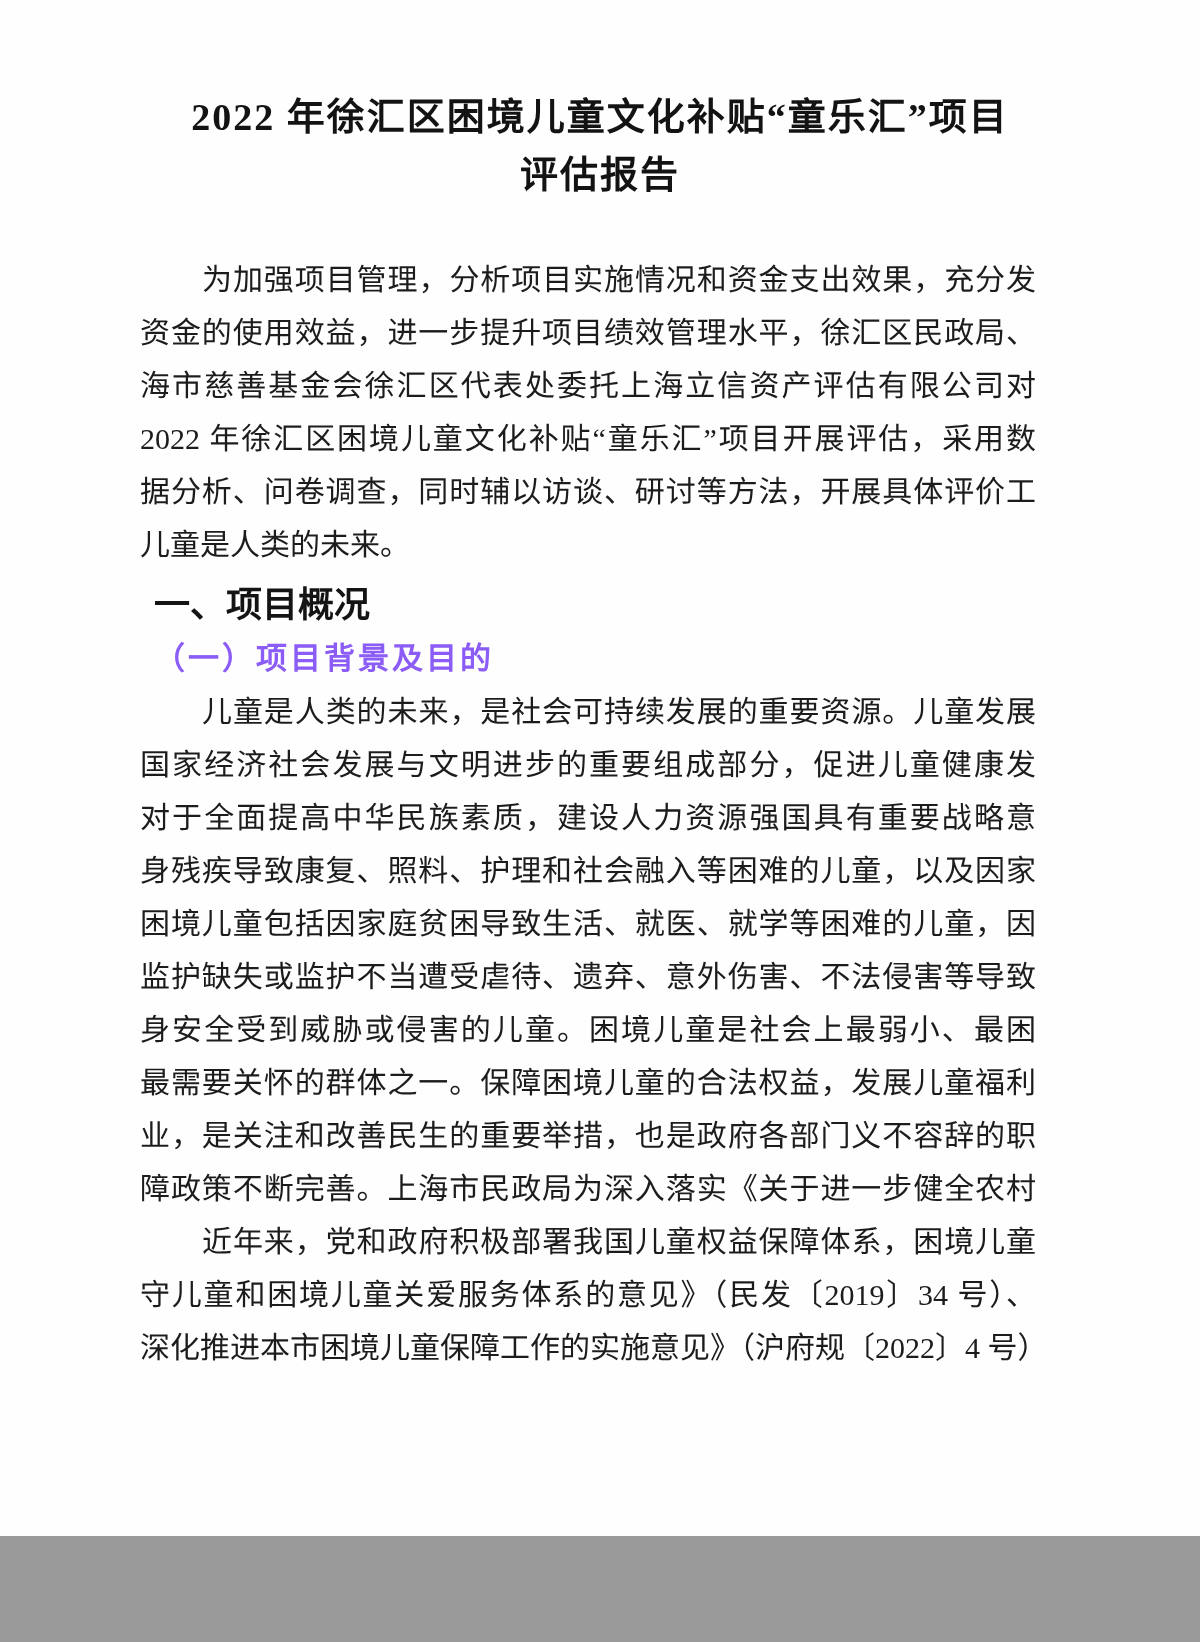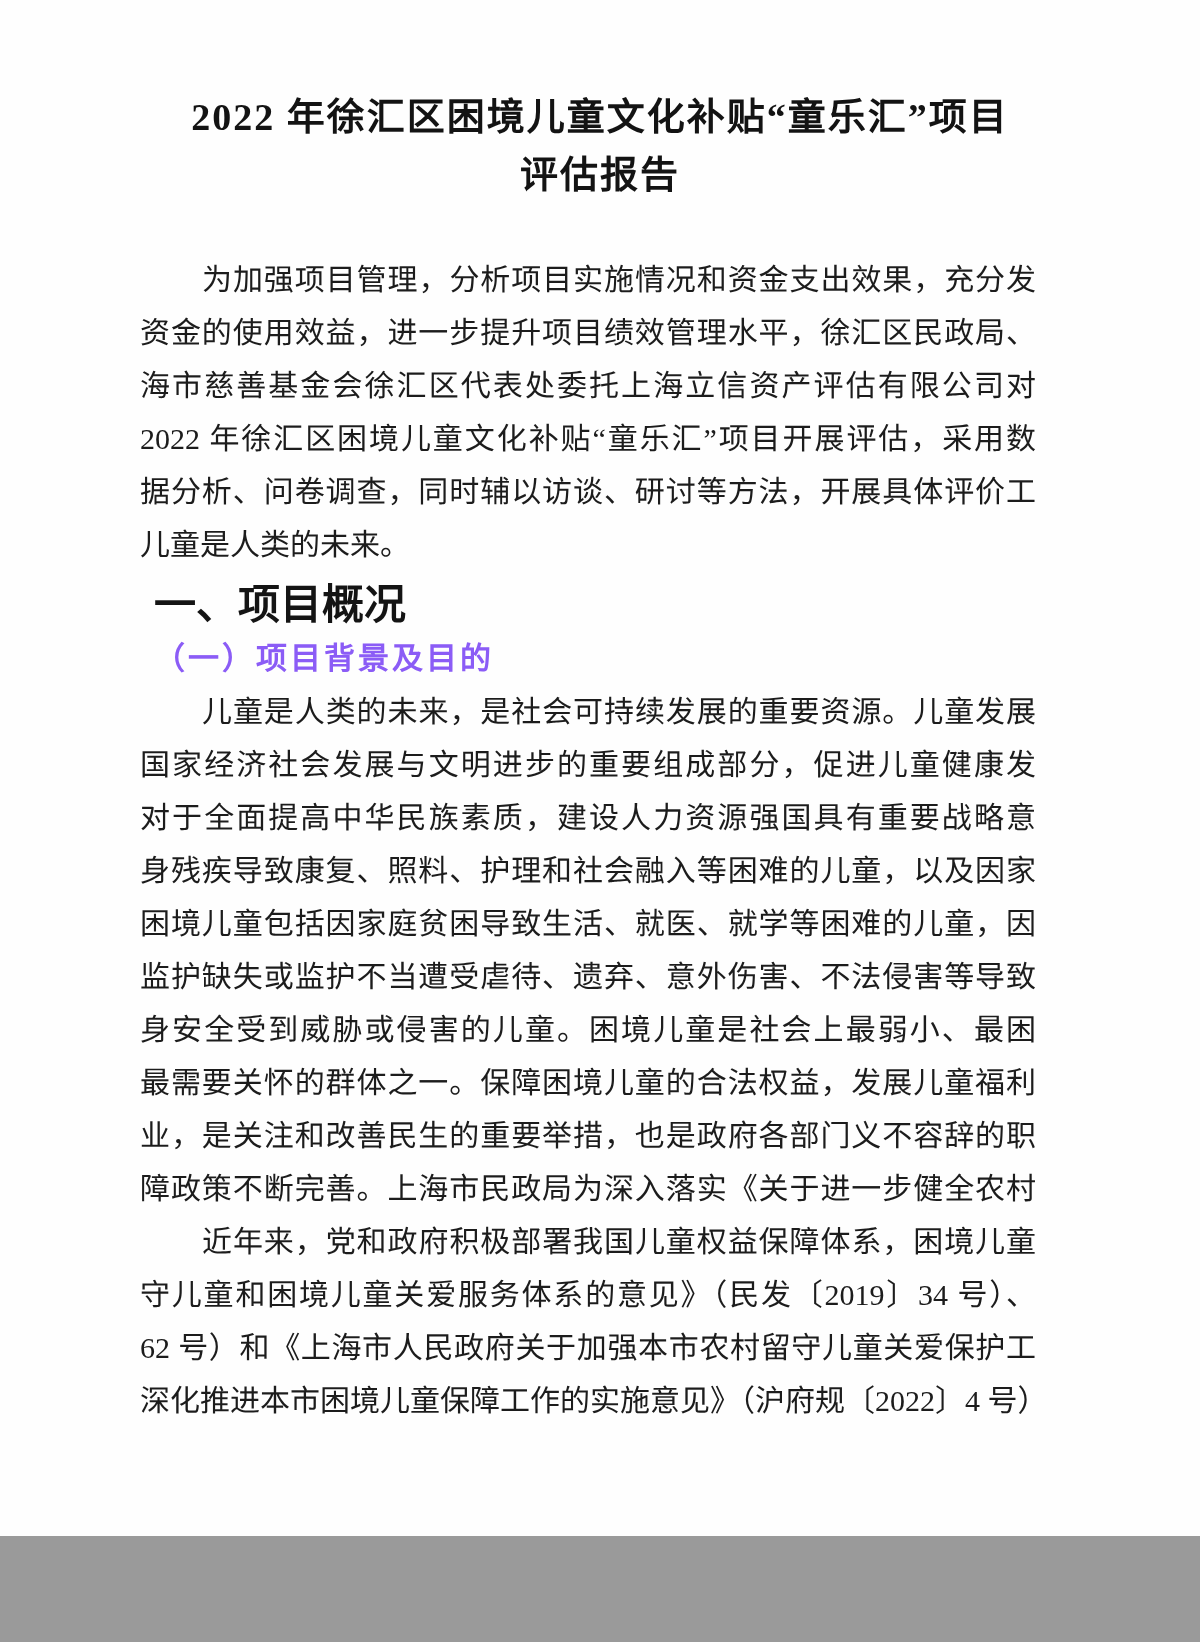--- a/index.html
+++ b/index.html
@@ -45,21 +45,21 @@
     text-justify:inter-ideograph;
     overflow:hidden;
     margin-left:44px;
   }
   .line.indent{ padding-left:62px; }
   .line.last{ text-align-last:left; }
   .heading-1{
     height:53px;
     margin-top:8px;
     padding-left:58px;
-    font-size:42px;
+    font-size:36px;
     font-weight:bold;
     line-height:53px;
     color:#141414;
   }
   .heading-2{
     height:53px;
     padding-left:58px;
     font-size:31px;
     font-weight:bold;
     line-height:53px;
@@ -109,21 +109,20 @@
       <div class="line">监护缺失或监护不当遭受虐待、遗弃、意外伤害、不法侵害等导致人</div>
       <div class="line">身安全受到威胁或侵害的儿童。困境儿童是社会上最弱小、最困难、</div>
       <div class="line">最需要关怀的群体之一。保障困境儿童的合法权益，发展儿童福利事</div>
       <div class="line">业，是关注和改善民生的重要举措，也是政府各部门义不容辞的职责。</div>
     </div>
 
     <div class="para">
       <div class="line">障政策不断完善。上海市民政局为深入落实《关于进一步健全农村留</div>
       <div class="line indent">近年来，党和政府积极部署我国儿童权益保障体系，困境儿童保</div>
       <div class="line">守儿童和困境儿童关爱服务体系的意见》（民发〔2019〕34 号）、</div>
-      <div class="line">62 号）和《上海市人民政府关于加强本市农村留守儿童关爱保护工</div>
       <div class="line">深化推进本市困境儿童保障工作的实施意见》（沪府规〔2022〕4 号）</div>
     </div>
 
   </div>
 
   <div class="footer">1</div>
 
 </div>
 
 </body></html>

